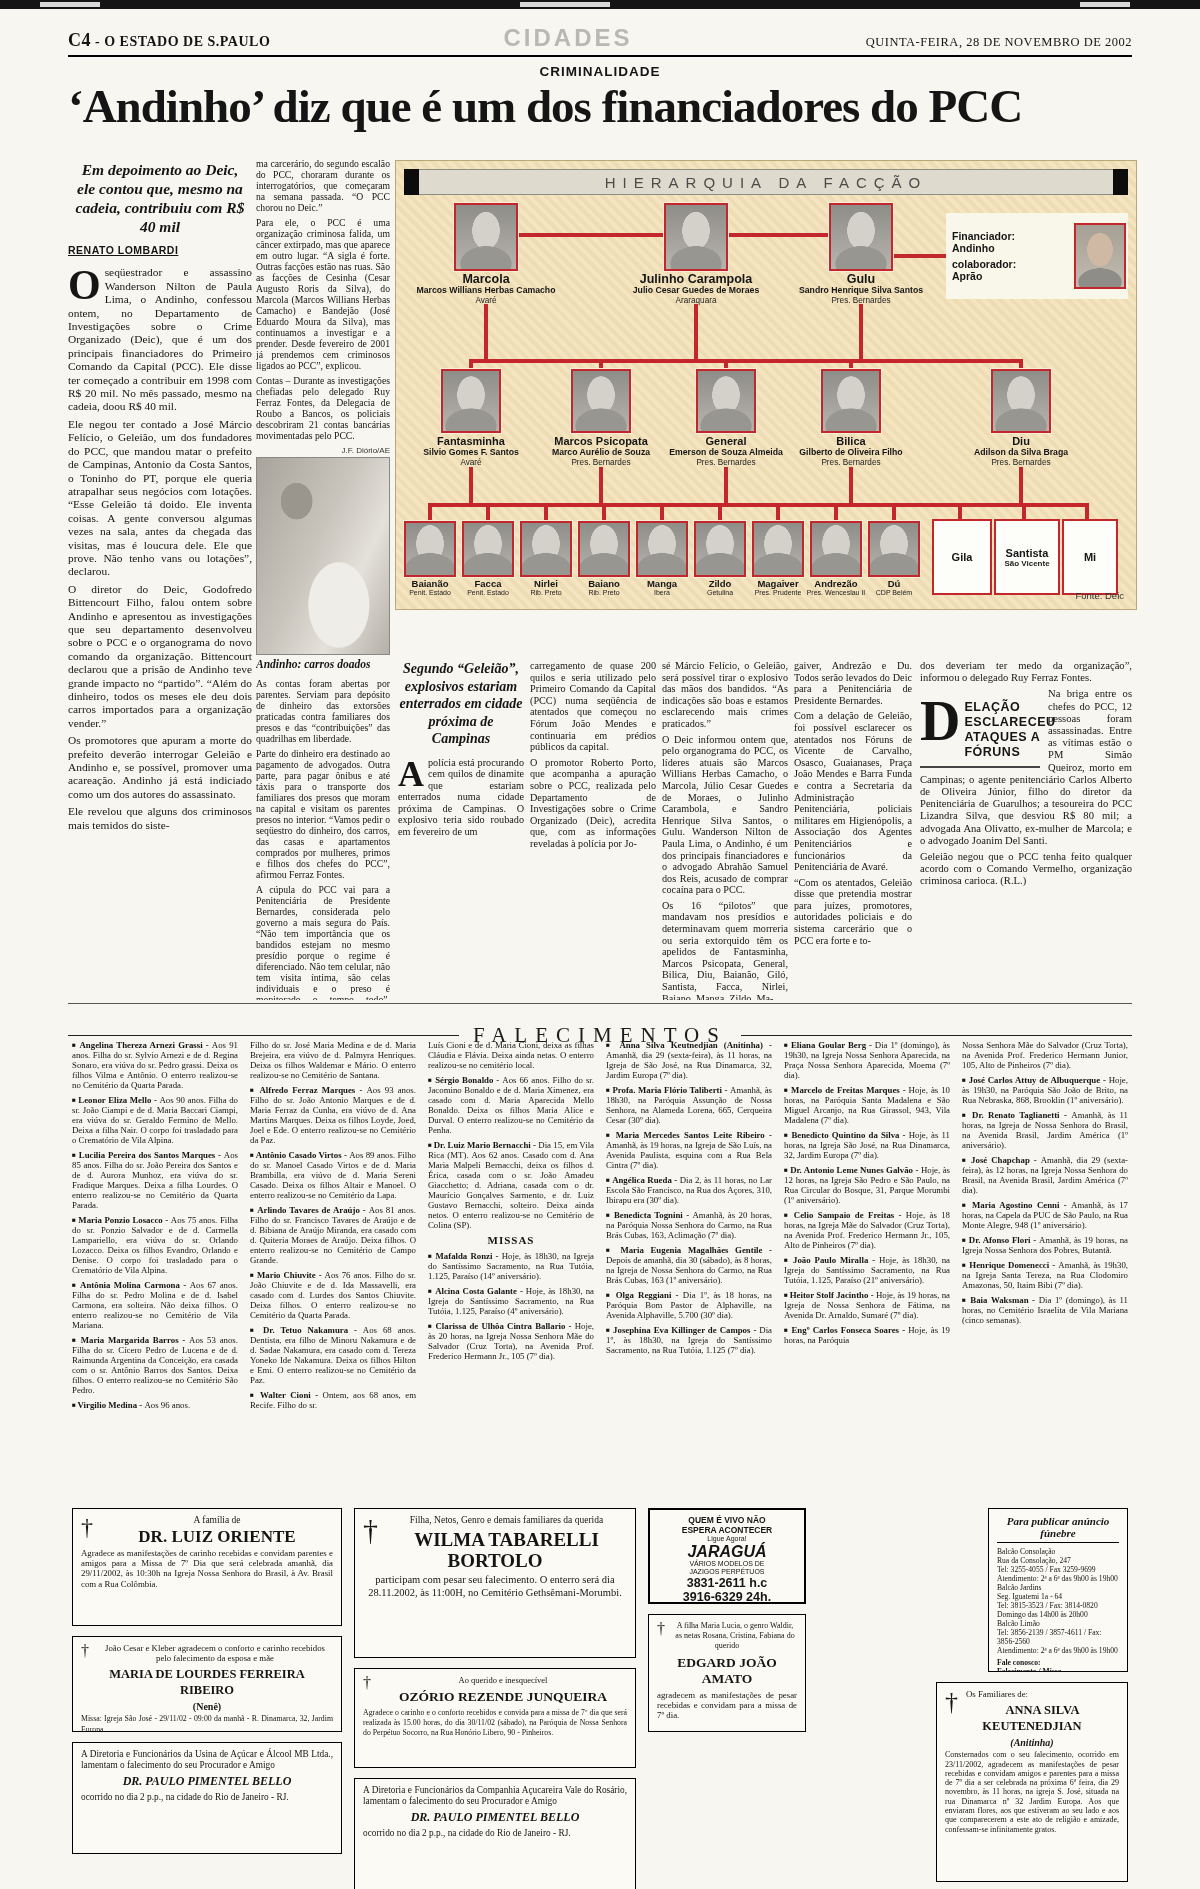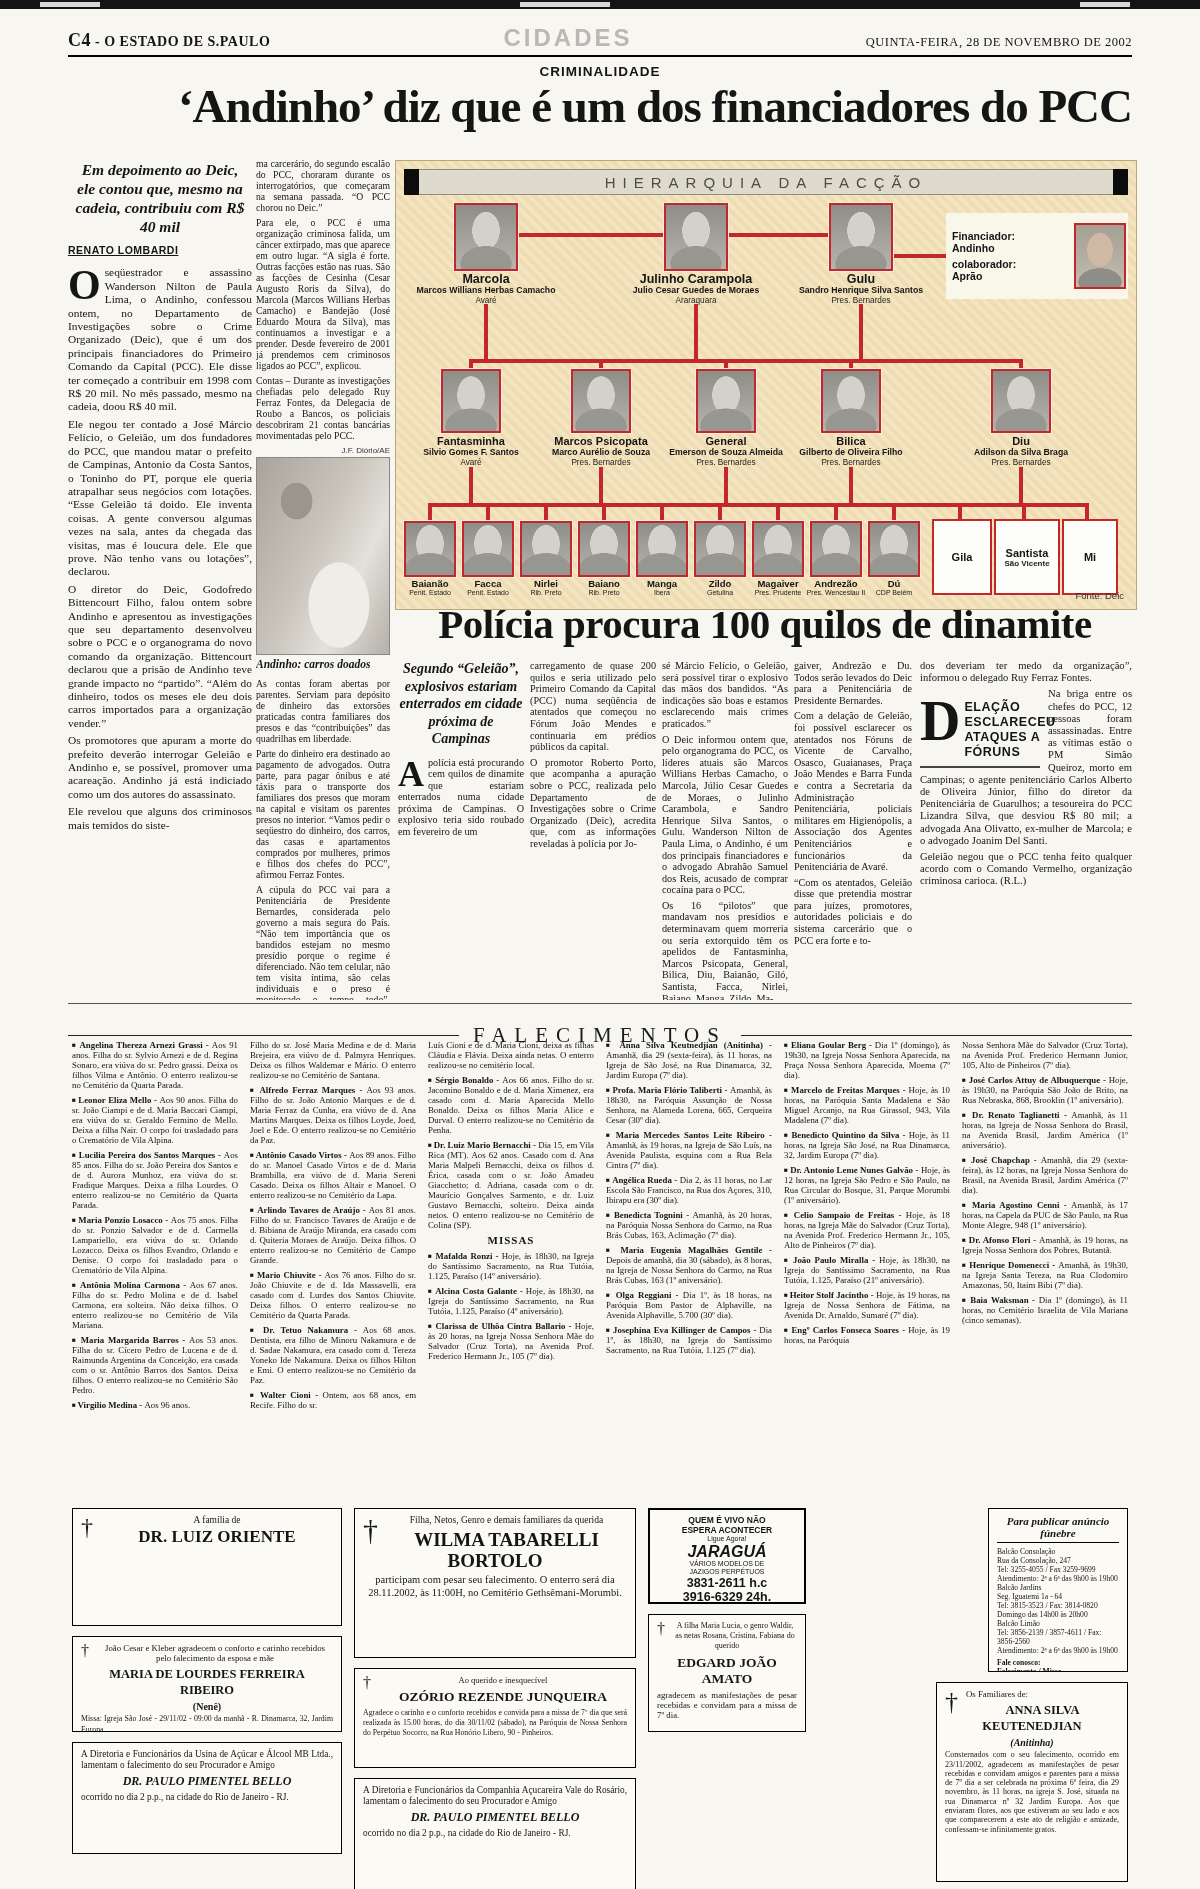--- a/index.html
+++ b/index.html
@@ -11,21 +11,21 @@
   #topbar span{position:absolute;top:2px;height:5px;background:#d8d8d8}
   #masthead{position:absolute;left:68px;top:24px;width:1064px;border-bottom:2px solid #000;
             padding-bottom:3px;display:flex;align-items:baseline;justify-content:space-between}
   .m-left{font-size:14px;font-weight:bold;letter-spacing:.5px}
   .m-left b{font-size:18px}
   .m-center{font-family:"Liberation Sans",sans-serif;font-weight:bold;font-size:24px;
             color:#b9b8b4;letter-spacing:3px}
   .m-right{font-size:12.5px;letter-spacing:.5px}
   #kicker{position:absolute;left:0;top:64px;width:1200px;text-align:center;
           font-family:"Liberation Sans",sans-serif;font-weight:bold;font-size:13.5px;letter-spacing:1px}
-  #headline{position:absolute;left:68px;top:80px;width:1064px;text-align:right;
+  #headline{position:absolute;left:68px;top:80px;width:1064px;text-align:left;
             font-size:47px;line-height:52px;font-weight:bold;letter-spacing:-1px}
   
   #lead{position:absolute;left:0;top:150px;width:1200px;height:855px}
   #lead-col1{position:absolute;left:68px;top:8px;width:184px;height:842px;overflow:hidden;
              font-size:11.4px;line-height:13.4px}
   .standfirst{font-weight:bold;font-style:italic;font-size:15.5px;line-height:19px;
               text-align:center;margin:2px 4px 8px}
   .byline{text-align:left;font-family:"Liberation Sans",sans-serif;font-weight:bold;
           font-size:10.5px;letter-spacing:.5px;text-decoration:underline;margin-bottom:9px}
   .dropcap{float:left;font-size:42px;line-height:34px;font-weight:bold;padding:2px 4px 0 0}
@@ -291,21 +291,20 @@
           <div>Santista</div>
           <div class="place">São Vicente</div>
         </div>
         <div class="namebox" style="left: 666px; top: 358px; width: 52px; height: 72px;">
           <div>Mi</div>
         </div>
       </div>
     <div class="dg-source">Fonte: Deic</div>
   </div>
 
-  <div id="story2-head">Polícia procura 100 quilos de dinamite</div>
 
   <div class="s2col" style="left:398px;width:126px">
     <div class="s2-standfirst">Segundo “Geleião”, explosivos estariam enterrados em cidade próxima de Campinas</div>
     <p><span class="dropcap" style="font-size:36px;line-height:30px">A</span><span>polícia está procurando cem quilos de dinamite que estariam enterrados numa cidade próxima de Campinas. O explosivo teria sido roubado em fevereiro de um</span></p>
   </div>
   <div class="s2col" style="left:530px;width:126px">
       <p>carregamento de quase 200 quilos e seria utilizado pelo Primeiro Comando da Capital (PCC) numa seqüência de atentados que começou no Fórum João Mendes e continuaria em prédios públicos da capital.</p>
       <p>O promotor Roberto Porto, que acompanha a apuração sobre o PCC, realizada pelo Departamento de Investigações sobre o Crime Organizado (Deic), acredita que, com as informações reveladas à polícia por Jo-</p>
     </div>
   <div class="s2col" style="left:662px;width:126px">
@@ -393,20 +392,21 @@
       <p><span class="bullet">■ </span><b>Dr. Afonso Flori - </b>Amanhã, às 19 horas, na Igreja Nossa Senhora dos Pobres, Butantã.</p>
       <p><span class="bullet">■ </span><b>Henrique Domenecci - </b>Amanhã, às 19h30, na Igreja Santa Tereza, na Rua Clodomiro Amazonas, 50, Itaim Bibi (7º dia).</p>
       <p><span class="bullet">■ </span><b>Baia Waksman - </b>Dia 1º (domingo), às 11 horas, no Cemitério Israelita de Vila Mariana (cinco semanas).</p>
     </div>
 
   <div class="ncol" style="left:4px;width:270px">
     <div class="nbox" style="height:118px">
       <span class="nb-cross">†</span>
       <div class="nb-intro">A família de</div>
       <div class="nb-name" style="font-size:17px">DR. LUIZ ORIENTE</div>
+      <div class="nb-text">Agradece as manifestações de carinho recebidas e convidam parentes e amigos para a Missa de 7º Dia que será celebrada amanhã, dia 29/11/2002, às 10:30h na Igreja Nossa Senhora do Brasil, à Av. Brasil com a Rua Colômbia.</div>
     </div>
     <div class="nbox" style="height:96px">
       <span class="nb-cross" style="font-size:16px;line-height:16px">†</span>
       <div class="nb-text" style="text-align:center">João Cesar e Kleber agradecem o conforto e carinho recebidos pelo falecimento da esposa e mãe</div>
       <div class="nb-name" style="font-size:12.5px">MARIA DE LOURDES FERREIRA RIBEIRO</div>
       <div class="nb-sub">(Nenê)</div>
       <div class="nb-text" style="font-size:7.8px">Missa: Igreja São José - 29/11/02 - 09:00 da manhã - R. Dinamarca, 32, Jardim Europa.</div>
     </div>
     <div class="nbox" style="height:112px">
       <div class="dir-text">A Diretoria e Funcionários da Usina de Açúcar e Álcool MB Ltda., lamentam o falecimento do seu Procurador e Amigo</div>

